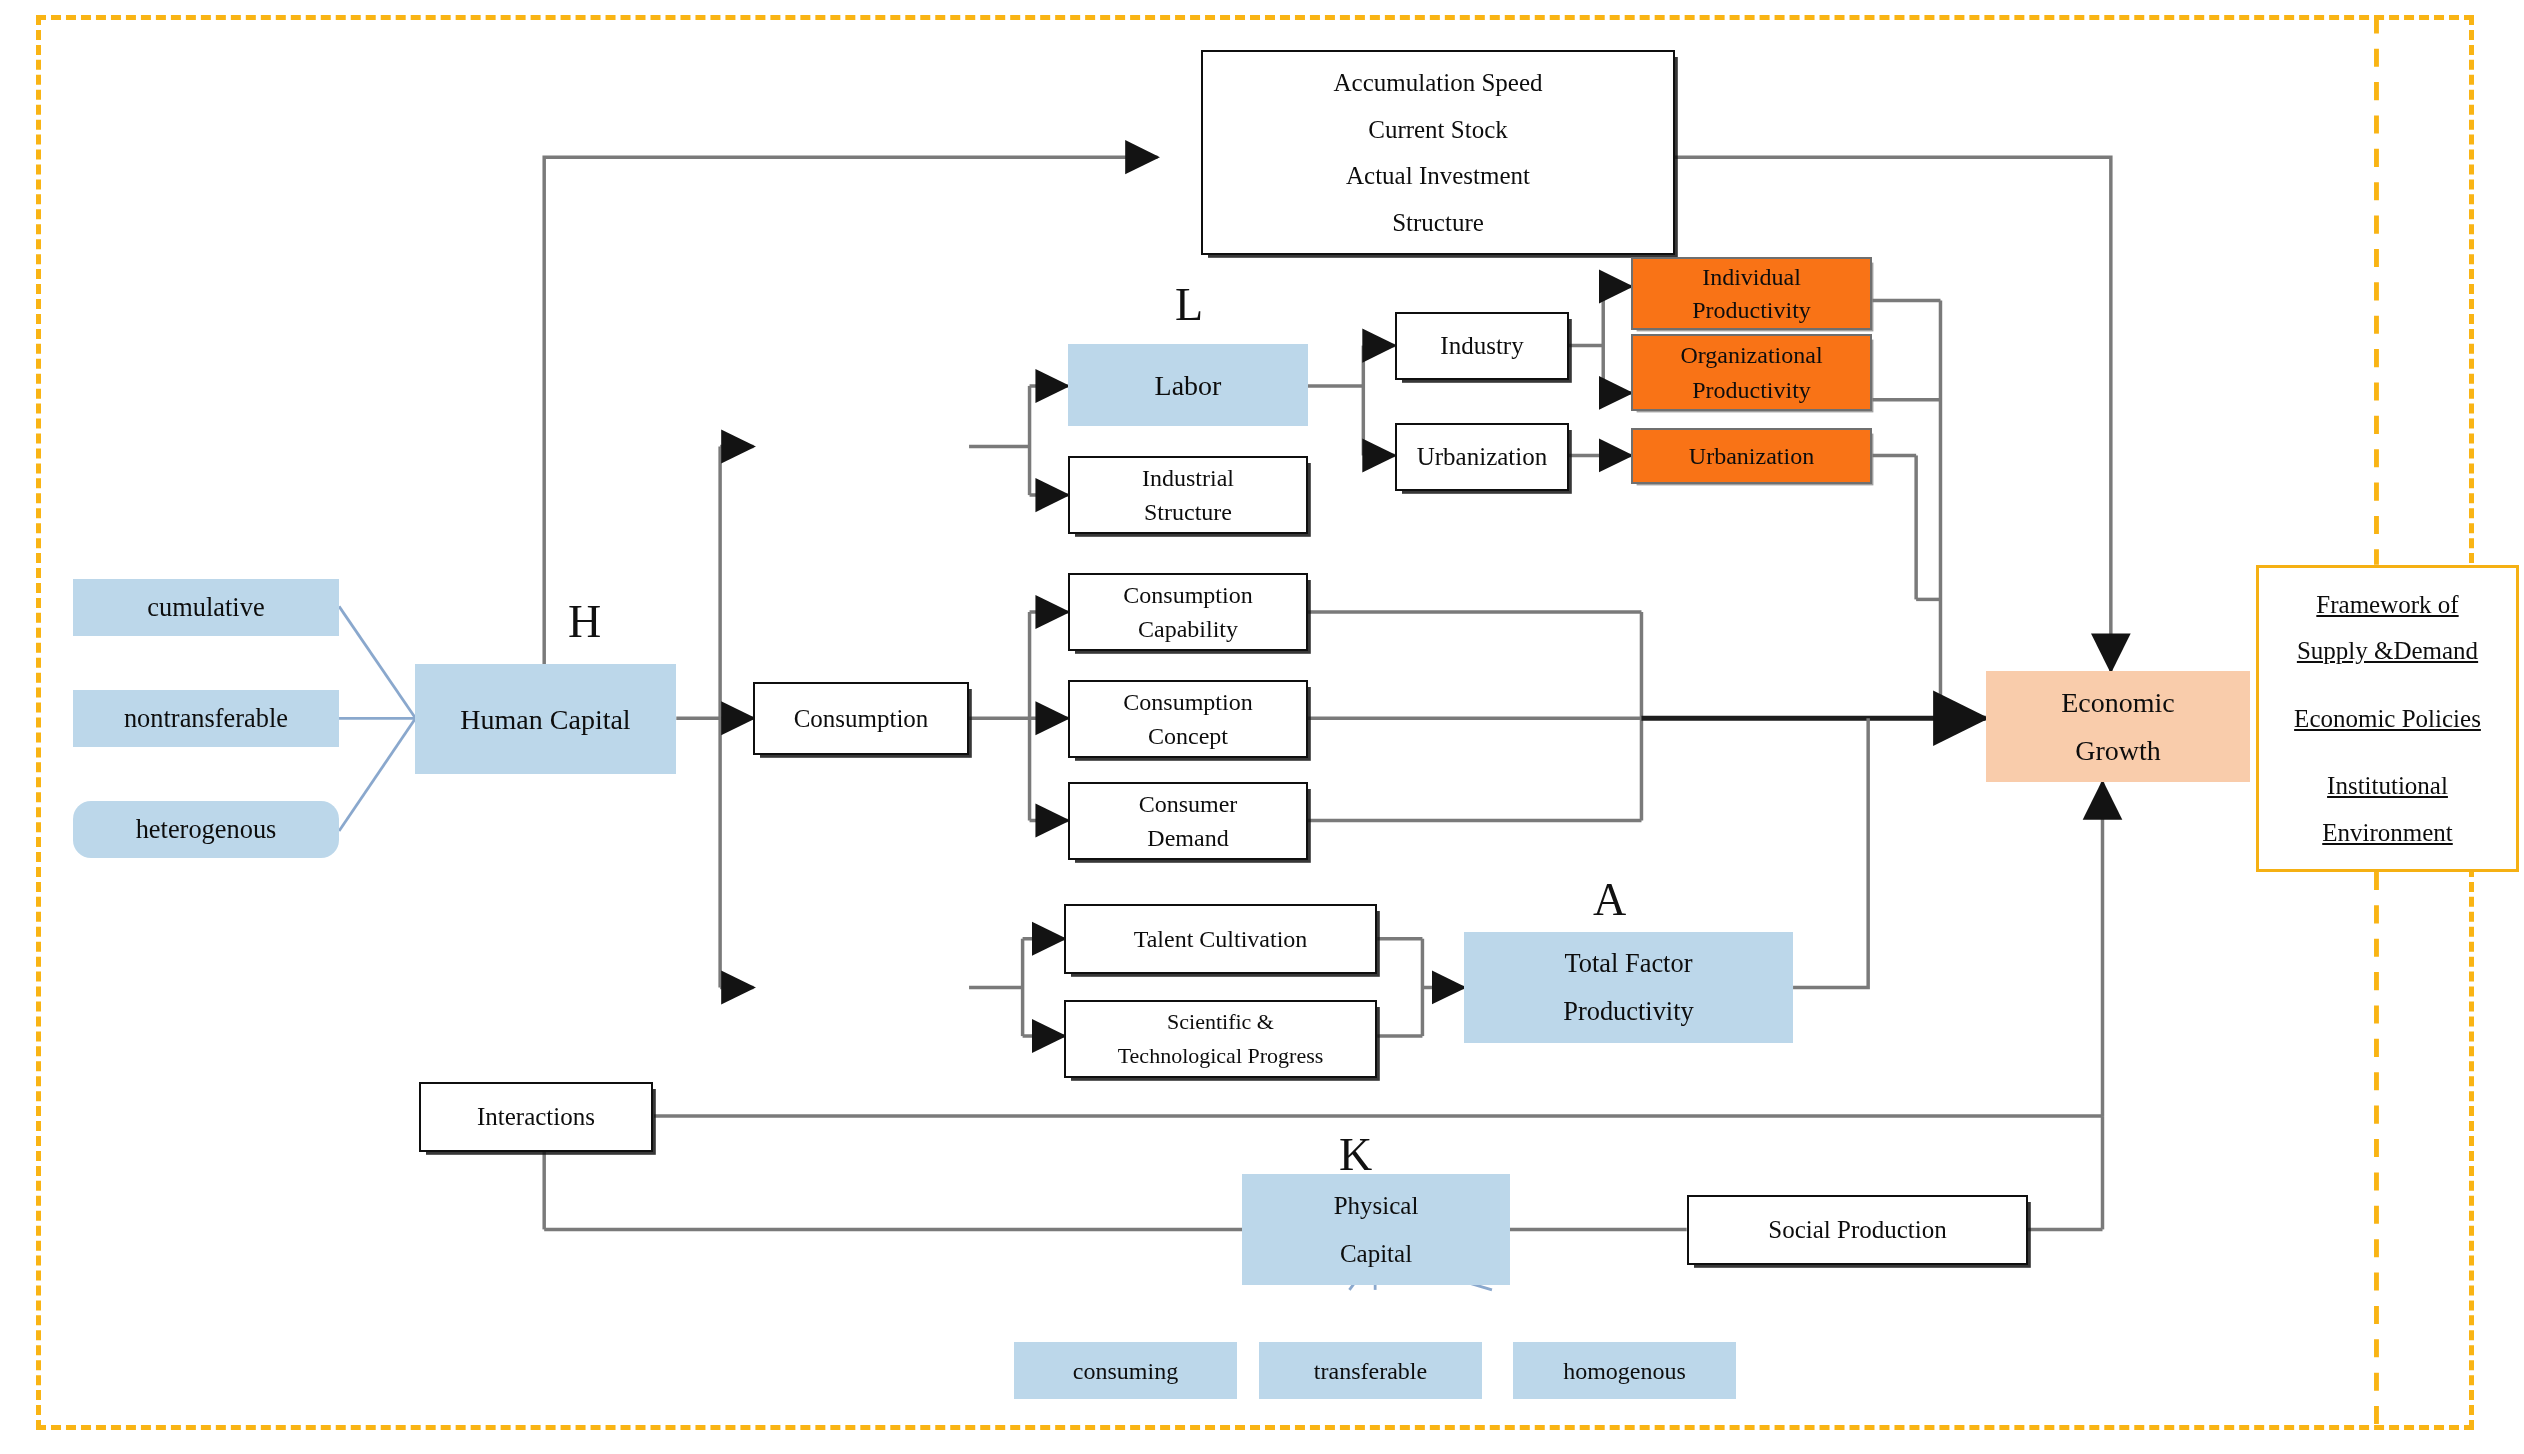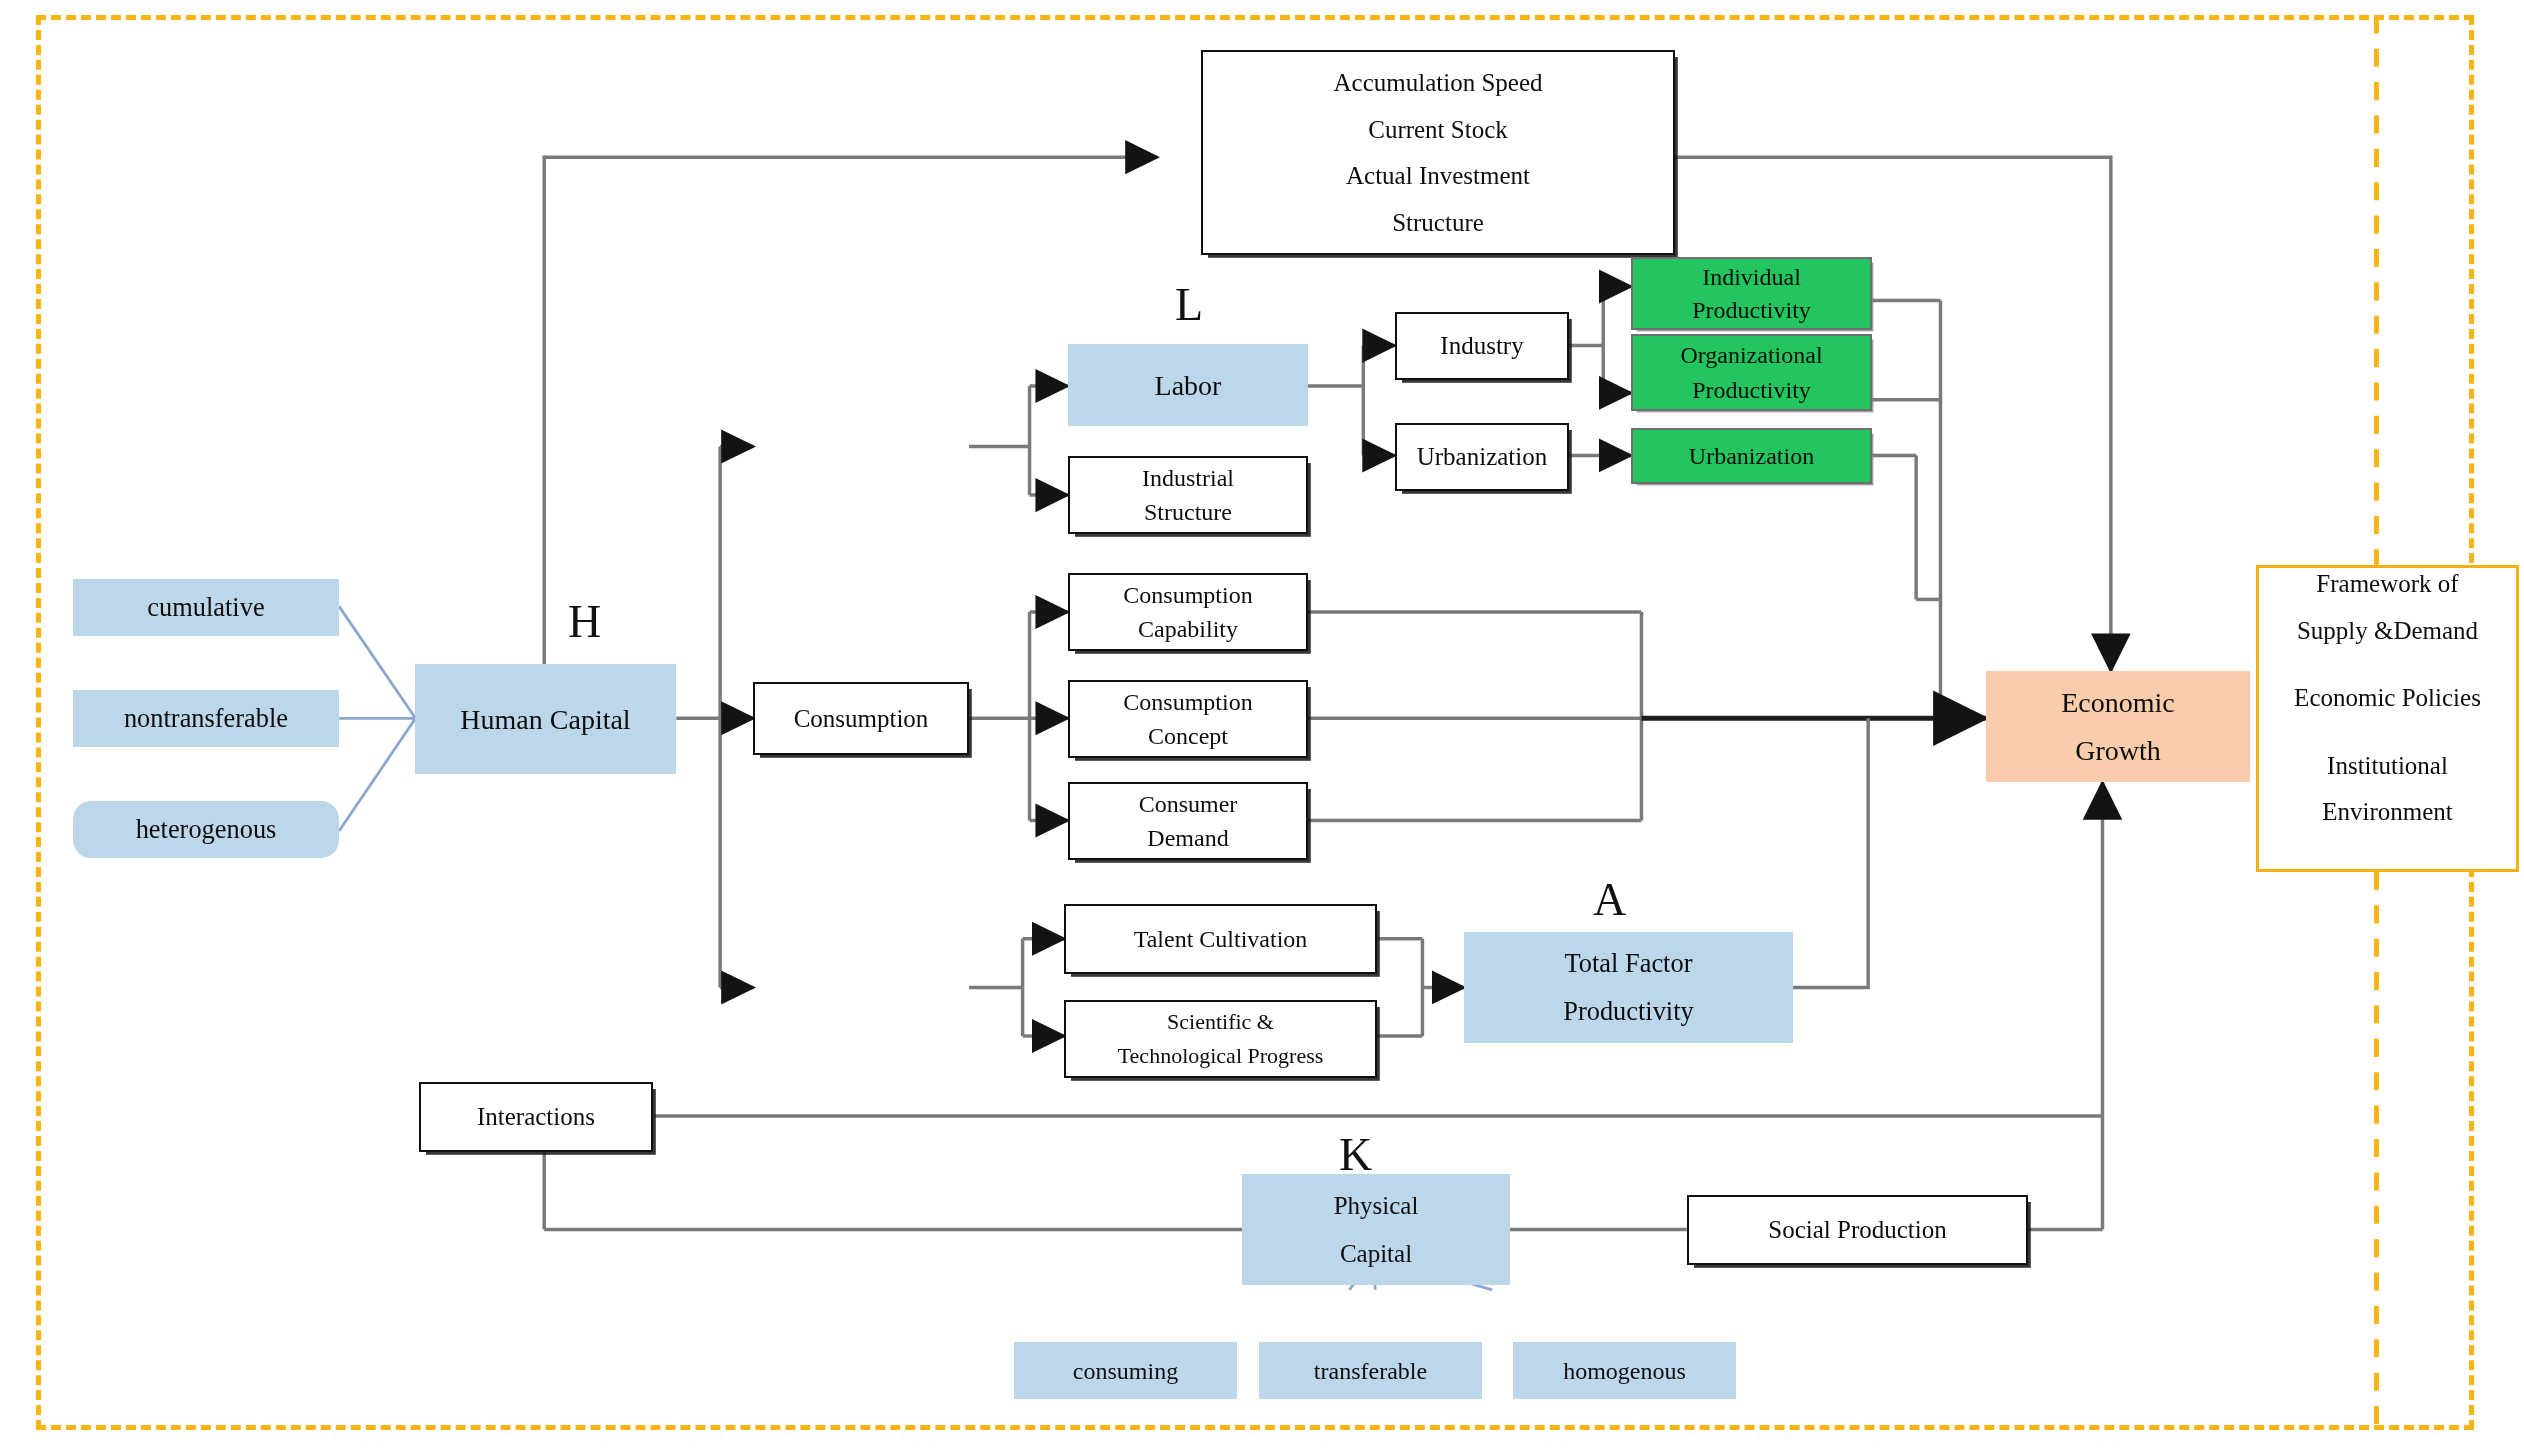--- a/index.html
+++ b/index.html
@@ -1,21 +1,21 @@
 <!DOCTYPE html>
 <html style="font-size:11px"><head>
 <meta charset="utf-8">
 <style>
   html,body{margin:0;padding:0;background:#ffffff;}
   body{font-family:"Liberation Serif", serif;}
   #stage{position:relative;width:2525px;height:1454px;background:#fff;overflow:hidden;}
   svg#wires{position:absolute;left:0;top:0;width:2525px;height:1454px;pointer-events:none;}
   .node{position:absolute;box-sizing:border-box;display:flex;align-items:center;justify-content:center;text-align:center;line-height:1.25;color:#0d0d0d;}
   .plain{border:2.8px solid #0f0f0f;background:#ffffff;box-shadow:4.9px 4.9px 0 -2.1px rgba(20,20,20,0.85);}
-  .thin{border:2.1px solid #6f6f6f;background:#22c55e;box-shadow:3.5px 3.5px 0 -2.1px rgba(120,120,120,0.7);}
+  .thin{border:2.1px solid #6f6f6f;background:#f97316;box-shadow:3.5px 3.5px 0 -2.1px rgba(120,120,120,0.7);}
   .blue{background:#bcd7ea;border:none;}
   .blue-sm{background:#bcd7ea;border:none;}
   .peach{background:#f9ccab;border:none;}
   .frame{border:3.5px solid #f5b013;background:#ffffff;}
   .dashed-outer{position:absolute;left:36px;top:15.3px;width:2438px;height:1415px;
       border:5.6px dashed #f9b414;box-sizing:border-box;}
   .fs40{font-size:28px;}
   .fs38{font-size:26.4px;}
   .fs36{font-size:25px;}
   .fs34{font-size:24px;}
@@ -262,21 +262,21 @@
   </div>
 
   <div class="node peach fs40" style="left:1986px;top:671px;width:264px;height:111px;">
     <div class="stacklines">
       <span>Economic</span>
       <span>Growth</span>
     </div>
   </div>
 
   <div class="node frame fs36" style="left:2256px;top:565px;width:263px;height:307px;">
-    <div class="stacklines" style="justify-content:flex-start;gap:15.3px;">
+    <div class="stacklines" style="justify-content:center;gap:15.3px;text-decoration:underline;">
       <span>Framework of</span>
       <span style="margin-bottom:21px;">Supply &amp;Demand</span>
       <span style="margin-bottom:21px;">Economic Policies</span>
       <span>Institutional</span>
       <span>Environment</span>
     </div>
   </div>
 
 </div>
 

